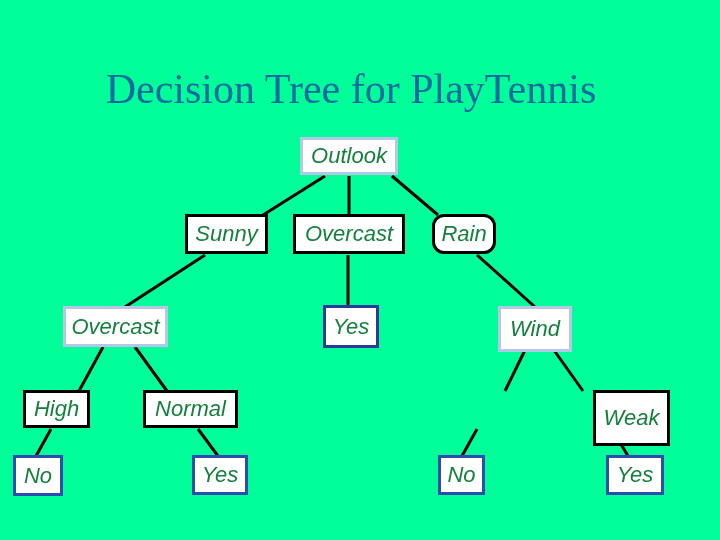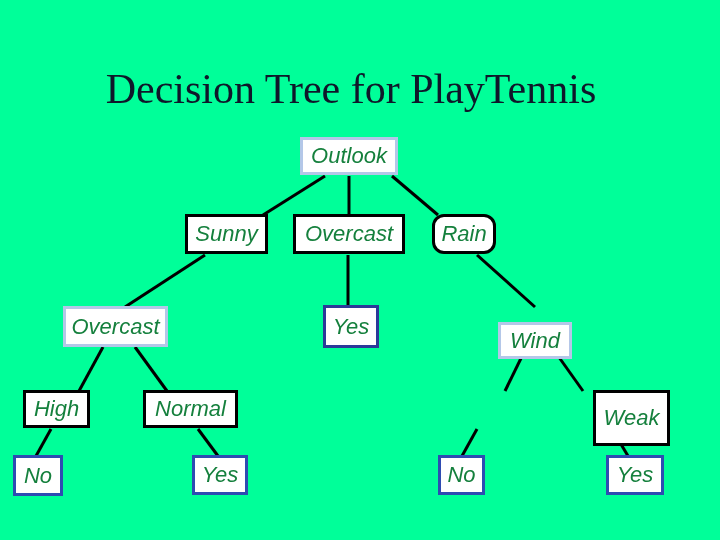--- a/index.html
+++ b/index.html
@@ -13,21 +13,21 @@
     background: var(--bg, #00ff99);
     font-family: "Liberation Sans", sans-serif;
   }
   .title {
     position: absolute;
     top: 66px; left: 0; width: 702px;
     text-align: center;
     font-family: "Liberation Serif", serif;
     font-size: 42px;
     line-height: 1.1;
-    color: #0f172a;
+    color: #0369a1;
     white-space: nowrap;
   }
   .edges-layer {
     position: absolute;
     top: 0; left: 0; width: 720px; height: 540px;
   }
   .edges-layer line {
     stroke: var(--line, #000);
     stroke-width: 3;
     stroke-linecap: butt;
@@ -75,21 +75,21 @@
       <line x1="477" y1="429" x2="462" y2="456"></line>
       <line x1="612" y1="429" x2="628" y2="456"></line>
     </svg>
   <div class="nodes-layer">
       <div class="node border-lightblue" style="left: 300px; top: 137px; width: 98px; height: 38px;">Outlook</div>
       <div class="node border-black" style="left: 185px; top: 214px; width: 83px; height: 40px;">Sunny</div>
       <div class="node border-black" style="left: 293px; top: 214px; width: 112px; height: 40px;">Overcast</div>
       <div class="node border-black" style="left: 432px; top: 214px; width: 64px; height: 40px; border-radius: 12px;">Rain</div>
       <div class="node border-lightblue" style="left: 63px; top: 306px; width: 105px; height: 41px;">Overcast</div>
       <div class="node border-navy" style="left: 323px; top: 305px; width: 56px; height: 43px;">Yes</div>
-      <div class="node border-lightblue" style="left: 498px; top: 306px; width: 74px; height: 37px; margin-top: 16px;">Wind</div>
+      <div class="node border-lightblue" style="left: 498px; top: 306px; width: 74px; height: 46px;">Wind</div>
       <div class="node border-black" style="left: 23px; top: 390px; width: 67px; height: 38px; text-align: center;">High</div>
       <div class="node border-black" style="left: 143px; top: 390px; width: 95px; height: 38px;">Normal</div>
       <div class="node border-black" style="left: 593px; top: 390px; width: 77px; height: 56px;">Weak</div>
       <div class="node border-blue" style="left: 13px; top: 455px; width: 50px; height: 41px;">No</div>
       <div class="node border-blue" style="left: 192px; top: 455px; width: 56px; height: 40px;">Yes</div>
       <div class="node border-blue" style="left: 438px; top: 455px; width: 47px; height: 40px;">No</div>
       <div class="node border-blue" style="left: 606px; top: 455px; width: 58px; height: 40px;">Yes</div>
     </div>
 </div>
 

